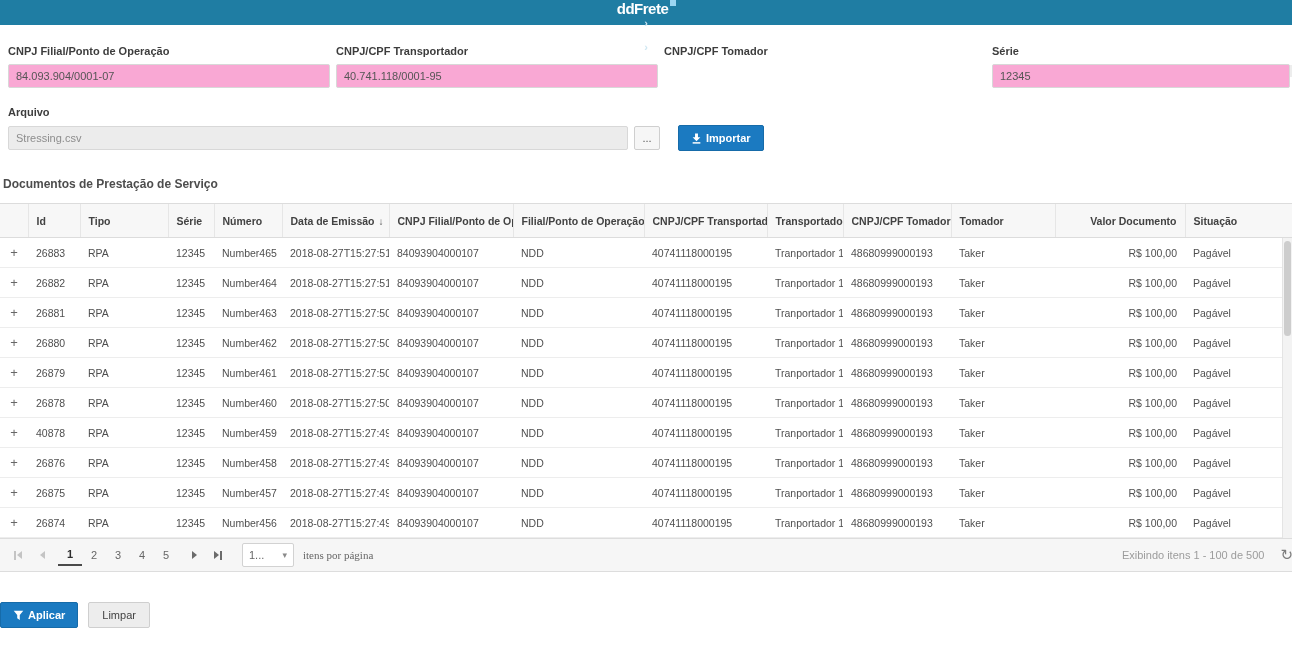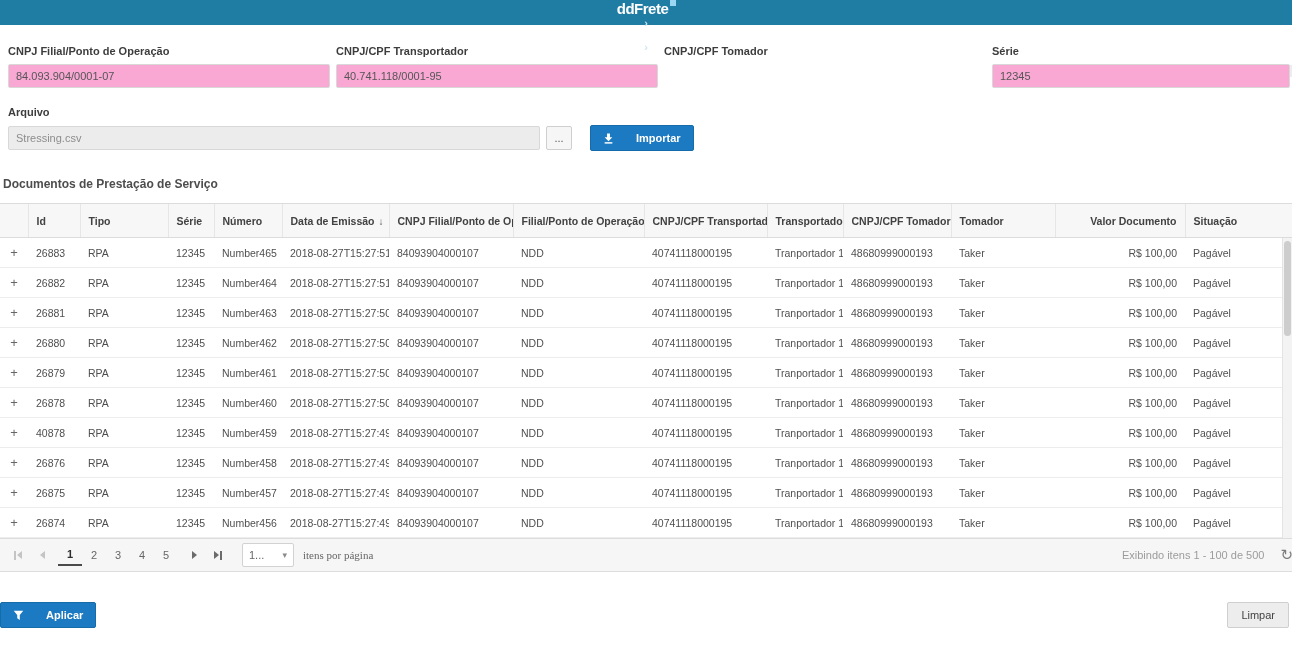--- a/index.html
+++ b/index.html
@@ -20,26 +20,26 @@
   
   .filters { padding:20px 0 0 8px; }
   .frow1 { display:flex; }
   .field { width:322px; margin-right:6px; }
   .field:last-child { flex:1; margin-right:2px; }
   .flabel { display:block; font-size:11px; font-weight:bold; color:#3d3d3d; margin-bottom:7px; }
   .tinput { width:100%; height:24px; border:1px solid #d8d8d8; border-radius:2px;
     padding:0 7px; font-size:11px; color:#555; font-family:"Liberation Sans", sans-serif; background:#f9a8d4; }
   .frow2 { margin-top:18px; }
   .filerow { display:flex; align-items:center; gap:6px; margin-top:7px; }
-  .file-input { width:532px; background:#ececec; color:#8d8d8d; }
+  .file-input { width:620px; background:#ececec; color:#8d8d8d; }
   .browse-btn { width:26px; height:24px; border:1px solid #cfcfcf; background:#f6f6f6;
     border-radius:2px; font-size:11px; color:#555; cursor:pointer; }
   .btn-primary { height:26px; background:#1b7ac1; border:1px solid #166ba9; border-radius:2px;
     color:#fff; font-size:11px; font-weight:bold; padding:0 12px; display:inline-flex;
-    align-items:center; gap:22px; cursor:pointer; font-family:"Liberation Sans", sans-serif; }
+    align-items:center; gap:4px; cursor:pointer; font-family:"Liberation Sans", sans-serif; }
   .import-btn { margin-left:12px; }
 
   
   .section-title { font-size:12px; font-weight:bold; color:#4d4d4d; margin:26px 0 12px 3px; }
 
   
   .grid { position:relative; width:1292px; }
   table { width:1292px; table-layout:fixed; border-collapse:collapse; font-size:10.5px; }
   thead th { height:34px; background:#f7f7f7; border-top:1px solid #dcdcdc; border-bottom:1px solid #dcdcdc;
     font-size:10.5px; font-weight:bold; color:#424242; text-align:left; padding:0 8px;
@@ -70,21 +70,21 @@
   .pg-num.current { color:#2e2e2e; font-weight:bold; border-bottom:2px solid #4a4a4a; height:22px; }
   .pagesize { width:52px; height:24px; border:1px solid #d2d2d2; background:#fff; border-radius:2px;
     display:flex; align-items:center; justify-content:space-between; padding:0 6px; margin-left:12px;
     color:#666; cursor:pointer; }
   .pagesize .caret { color:#8a8a8a; }
   .ps-label { margin-left:9px; color:#666;font-family:Liberation Serif, serif; }
   .pg-summary { margin-left:auto; color:#9c9c9c; margin-right:16px; }
   .refresh { font-size:15px; color:#7d7d7d; cursor:pointer; margin-right:-7px; }
 
   
-  .footer-actions { display:flex; justify-content:space-between; gap:10px; padding:30px 3px 0 0; }
+  .footer-actions { display:flex; justify-content:flex-start; gap:10px; padding:30px 3px 0 0; }
   .btn-secondary { height:26px; background:#ededed; border:1px solid #cfcfcf; border-radius:2px;
     color:#434343; font-size:11px; padding:0 13px; cursor:pointer; font-family:"Liberation Sans", sans-serif; }
 </style>
 </head>
 <body>
 
 <div class="topbar">
   <span class="logo"><span>ddFrete</span><span class="logo-mark"></span></span>
   <span class="crumb-sep">›</span>
   <span class="crumb">Gestão de Pagamento</span>

